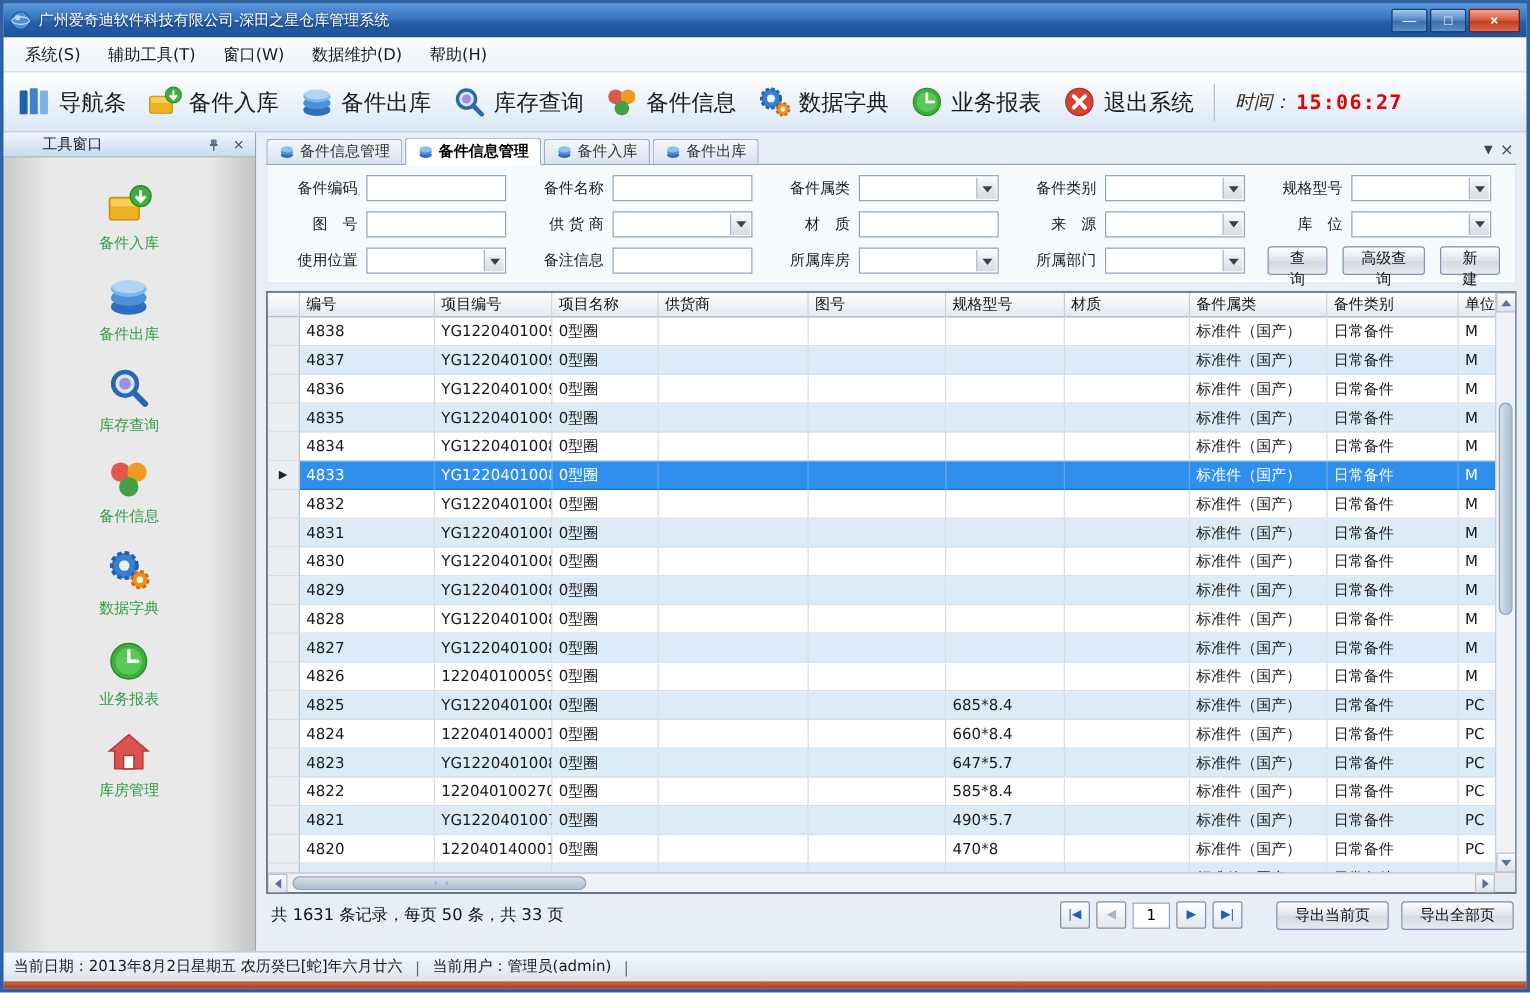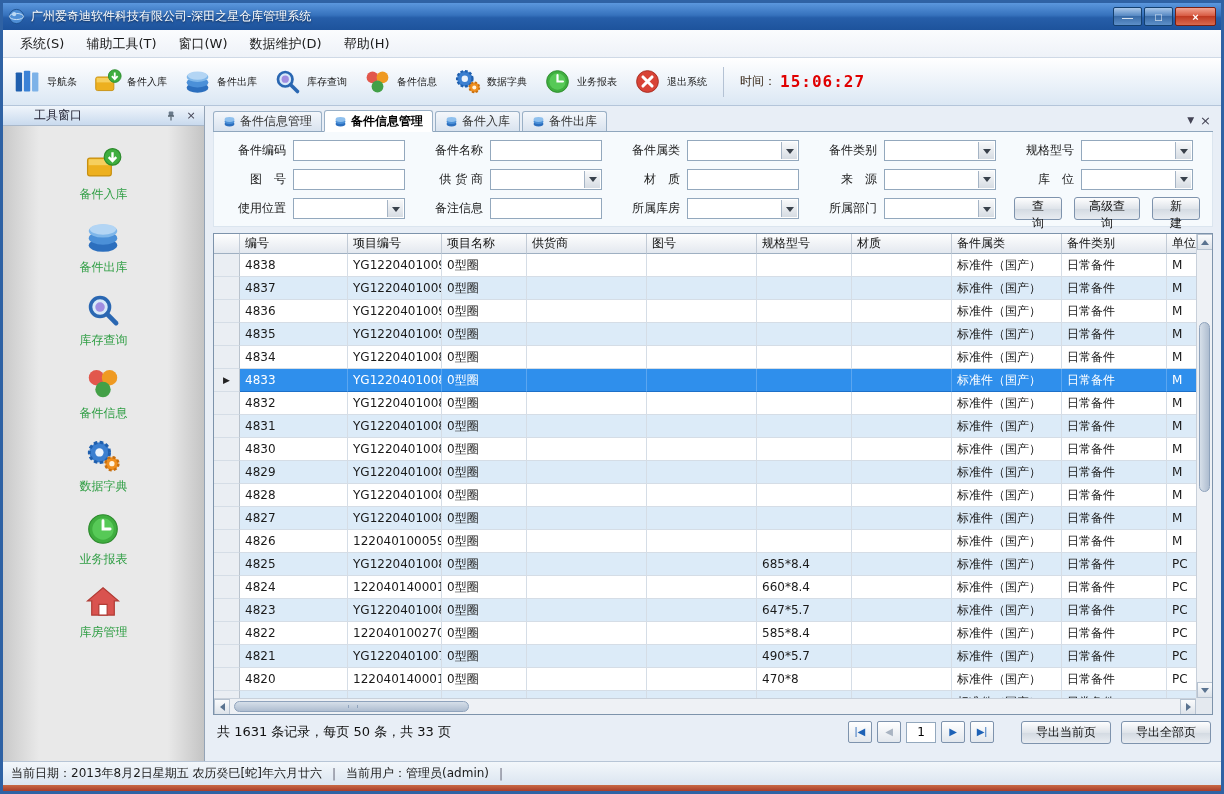--- a/index.html
+++ b/index.html
@@ -14,25 +14,25 @@
   .win-controls { display:flex; gap:2px; }
   .win-btn { width:29px; height:19px; border:1px solid #14406f; border-radius:2px; background:linear-gradient(#aac8ea,#4f83c0 50%,#3a6ca8 50%,#5e90c9); color:#fff; font-size:11px; line-height:16px; text-align:center; cursor:pointer; }
   .win-btn.close { width:41px; background:linear-gradient(#f2a492,#d6553c 50%,#c03a22 50%,#d96a4f); border-color:#7a1f10; font-weight:bold; }
 
   
   .menubar { flex:0 0 28px; background:linear-gradient(#fbfcfe,#eef2f8); border-bottom:1px solid #cfd9e6; display:flex; align-items:center; padding:0 6px; }
   .menu-item { padding:4px 11px; font-size:13px; cursor:pointer; }
 
   
   .toolbar { flex:0 0 48px; background:linear-gradient(#ffffff,#dbe7f4); border-bottom:1px solid #b4c5da; display:flex; align-items:center; padding:0 10px; gap:16px; }
-  .tool-item { display:flex; align-items:center; gap:5px; font-size:10px; cursor:pointer; white-space:nowrap; }
+  .tool-item { display:flex; align-items:center; gap:5px; font-size:18px; cursor:pointer; white-space:nowrap; }
   .tool-item svg { width:29px; height:29px; }
   .tool-sep { width:1px; height:30px; background:#b4c2d4; }
   .time-box { display:flex; align-items:center; gap:4px; }
-  .time-label { font-size:12px; color:#3a2a1a; }
+  .time-label { font-size:15px; color:#3a2a1a;font-style:italic; }
   .time-value { color:#e00000; font-weight:bold; font-size:16px; font-family:"DejaVu Sans Mono","Liberation Mono",monospace; letter-spacing:1px; }
 
   
   .main { flex:1; display:flex; min-height:0; }
 
   
   .sidebar { flex:0 0 202px; display:flex; flex-direction:column; border-right:1px solid #93a3b6; background:linear-gradient(to right,#c9c9c9,#e9e9e9 18%,#e9e9e9 82%,#c4c4c4); }
   .sb-titlebar { flex:0 0 20px; background:linear-gradient(#f0f5fb,#c9daee); border-bottom:1px solid #a9b8ca; display:flex; align-items:center; padding:0 5px; gap:4px; font-size:12px; color:#223; }
   .sb-titlebar .sb-title { flex:1;margin-left:26px; }
   .sb-tool { width:16px; height:15px; display:flex; align-items:center; justify-content:center; color:#445; font-size:11px; cursor:pointer; border:1px solid transparent; }

